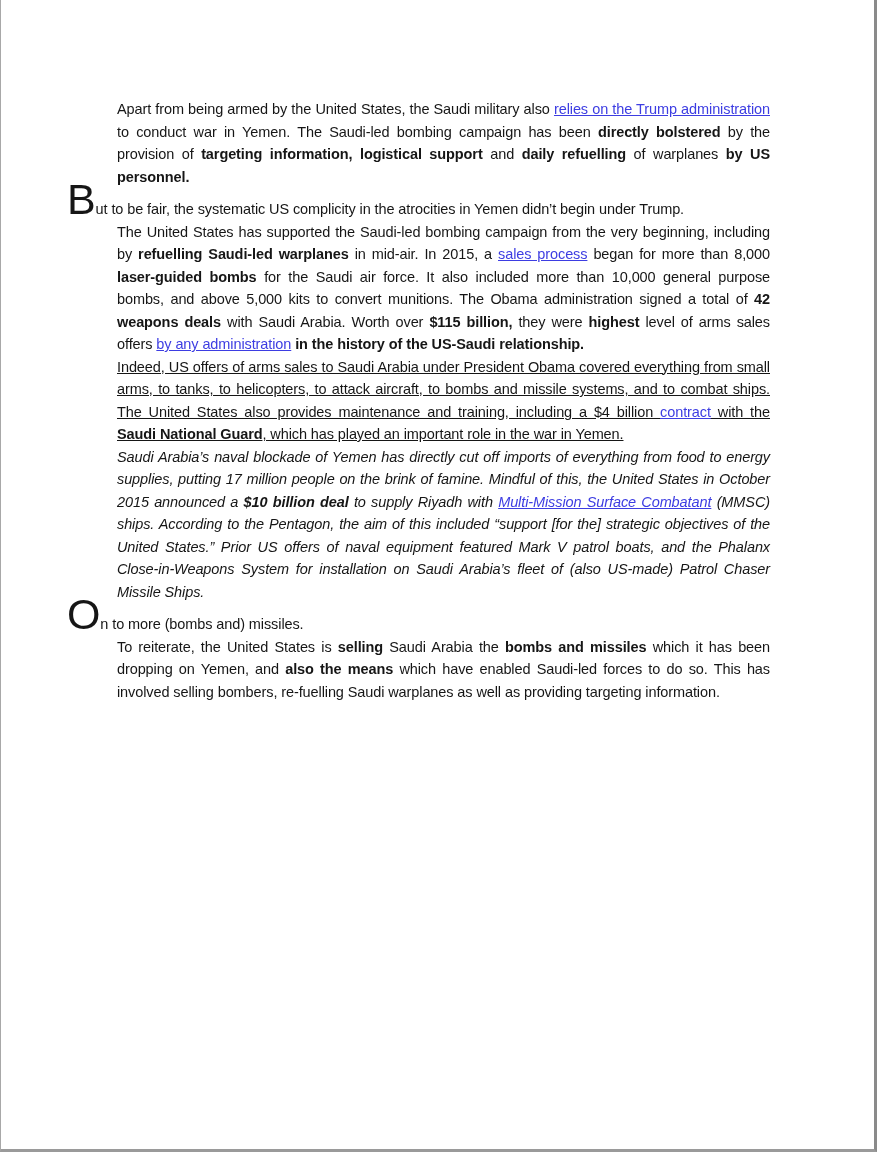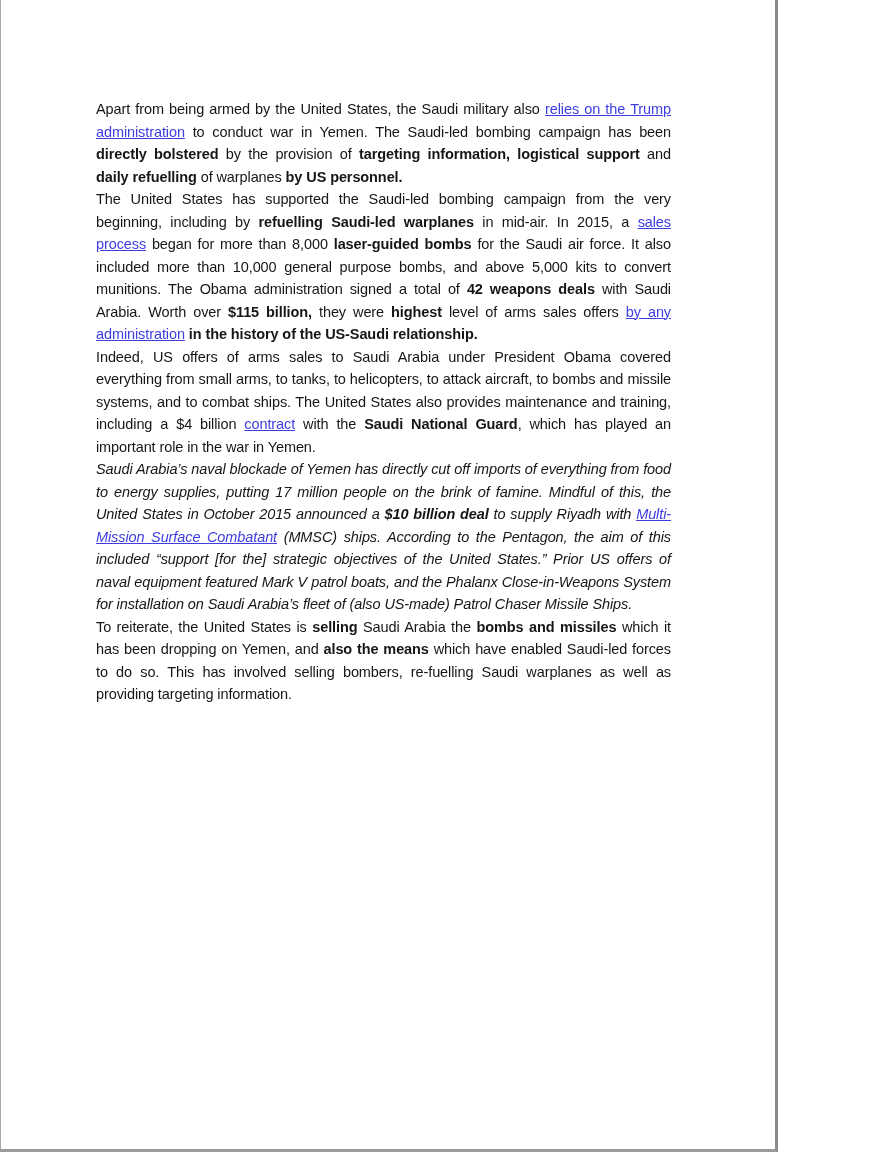--- a/index.html
+++ b/index.html
@@ -2,28 +2,28 @@
 <html style="--page_bg: #ffffff; --text: #161616; --link: #3d3de2; --page_border: #8a8a8a;"><head>
 <meta charset="utf-8">
 <style>
   html, body {
     margin: 0;
     padding: 0;
     background: var(--page_bg, #ffffff);
   }
   .page {
     position: relative;
-    width: 778px;
+    width: 877px;
     height: 1152px;
     box-sizing: border-box;
     background: var(--page_bg, #ffffff);
     border-left: 1px solid #a8a8a8;
     border-right: 3px solid #8a8a8a;
     border-bottom: 3px solid #9a9a9a;
-    padding: 98px 104px 0 45px;
+    padding: 98px 104px 0 66px;
     overflow: hidden;
     font-family: "Liberation Sans", sans-serif;
     font-size: 14.5px;
     line-height: 22.5px;
     letter-spacing: -0.1px;
     color: var(--text, #161616);
   }
   p.para {
     margin: 0;
     text-align: justify;
@@ -42,35 +42,37 @@
   .b {
     font-weight: 700;
   }
   a.link {
     color: var(--link, #3d3de2);
     text-decoration: underline;
     cursor: pointer;
   }
   .mt-p1 { margin-top: 78px; }
   .mt-p2 { margin-top: 24px; }
-  .mt-p3 { margin-top: 30px; }
+  .mt-p3 { margin-top: 30px; text-decoration: underline; }
   .mt-p4 { margin-top: 30px; font-style: italic; }
   .mt-p5 { margin-top: 63px; }
   .mt-p6 { margin-top: 28px; }
 </style>
 </head>
 <body>
 
 <div class="page">
 
   <p class="para indent"><span>Apart from being armed by the United States, the Saudi military also </span><a class="link">relies on the Trump administration</a><span> to conduct war in Yemen. The Saudi-led bombing campaign has been </span><span class="b">directly bolstered</span><span> by the provision of </span><span class="b">targeting information, logistical support</span><span> and </span><span class="b">daily refuelling</span><span> of warplanes </span><span class="b">by US personnel.</span></p>
 
+  <p class="para dropcap-para mt-p1"><span class="dropcap">B</span><span>ut to be fair, the systematic US complicity in the atrocities in Yemen didn’t begin under Trump.</span></p>
 
   <p class="para indent mt-p2"><span>The United States has supported the Saudi-led bombing campaign from the very beginning, including by </span><span class="b">refuelling Saudi-led warplanes</span><span> in mid-air. In 2015, a </span><a class="link">sales process</a><span> began for more than 8,000 </span><span class="b">laser-guided bombs</span><span> for the Saudi air force. It also included more than 10,000 general purpose bombs, and above 5,000 kits to convert munitions. The Obama administration signed a total of </span><span class="b">42 weapons deals</span><span> with Saudi Arabia. Worth over </span><span class="b">$115 billion,</span><span> they were </span><span class="b">highest</span><span> level of arms sales offers </span><a class="link">by any administration</a><span class="b"> in the history of the US-Saudi relationship.</span></p>
 
   <p class="para indent mt-p3"><span>Indeed, US offers of arms sales to Saudi Arabia under President Obama covered everything from small arms, to tanks, to helicopters, to attack aircraft, to bombs and missile systems, and to combat ships. The United States also provides maintenance and training, including a $4 billion </span><a class="link">contract</a><span> with the </span><span class="b">Saudi National Guard</span><span>, which has played an important role in the war in Yemen.</span></p>
 
   <p class="para indent mt-p4"><span>Saudi Arabia’s naval blockade of Yemen has directly cut off imports of everything from food to energy supplies, putting 17 million people on the brink of famine. Mindful of this, the United States in October 2015 announced a </span><span class="b">$10 billion deal</span><span> to supply Riyadh with </span><a class="link">Multi-Mission Surface Combatant</a><span> (MMSC) ships. According to the Pentagon, the aim of this included “support [for the] strategic objectives of the United States.” Prior US offers of naval equipment featured Mark V patrol boats, and the Phalanx Close-in-Weapons System for installation on Saudi Arabia’s fleet of (also US-made) Patrol Chaser Missile Ships.</span></p>
 
+  <p class="para dropcap-para mt-p5"><span class="dropcap">O</span><span>n to more (bombs and) missiles.</span></p>
 
   <p class="para indent mt-p6"><span>To reiterate, the United States is </span><span class="b">selling</span><span> Saudi Arabia the </span><span class="b">bombs and missiles</span><span> which it has been dropping on Yemen, and </span><span class="b">also the means</span><span> which have enabled Saudi-led forces to do so. This has involved selling bombers, re-fuelling Saudi warplanes as well as providing targeting information.</span></p>
 
 </div>
 
 </body></html>

